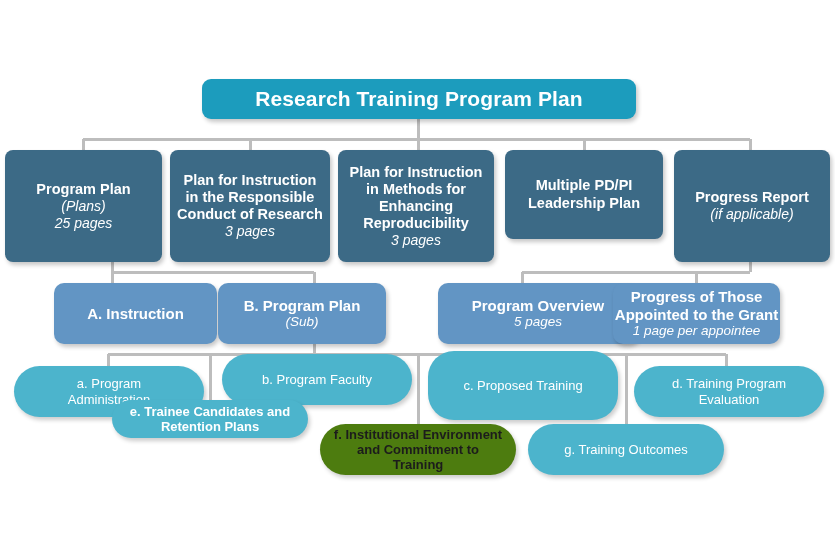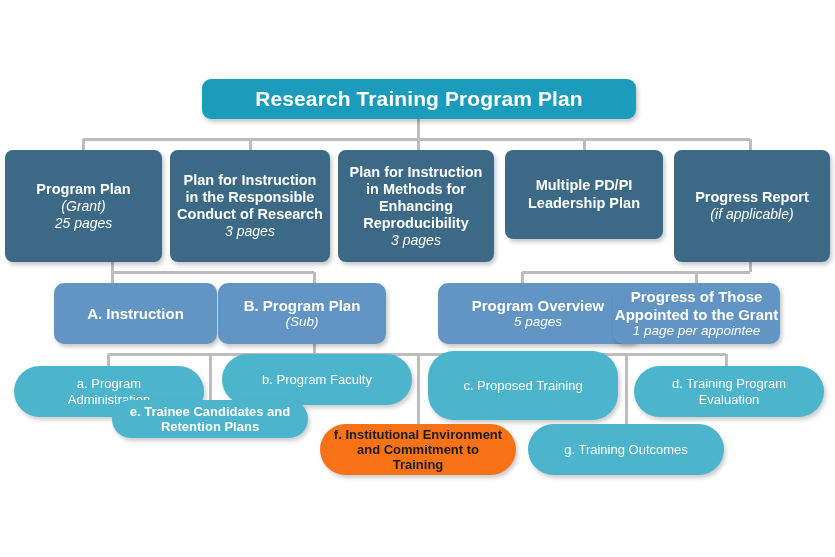--- a/index.html
+++ b/index.html
@@ -84,21 +84,21 @@
 
   
   .lvl-pill {
     background: #4cb4cc;
     border-radius: 26px;
     font-size: 13px;
     font-weight: normal;
     box-shadow: 2px 3px 4px rgba(0,0,0,0.20);
   }
   .lvl-pill.highlight {
-    background: #f97316;
+    background: #4d7c0f;
     color: #1c1c1c;
     font-weight: bold;
   }
   .lvl-pill.highlight .ln {
     color: #1c1c1c;
   }
 </style>
 </head>
 <body>
 
@@ -138,21 +138,21 @@
       <line x1="626" y1="354" x2="626" y2="424"></line>
     </g>
   </svg>
 
   <div class="node lvl-title" style="left:202px; top:79px; width:434px; height:40px;">
     <span class="ln">Research Training Program Plan</span>
   </div>
 
   <div class="node lvl-dark" style="left:5px; top:150px; width:157px; height:112px;">
     <span class="ln">Program Plan</span>
-    <span class="ln sub">(Grant)</span>
+    <span class="ln sub">(Plans)</span>
     <span class="ln sub">25 pages</span>
   </div>
 
   <div class="node lvl-dark" style="left:170px; top:150px; width:160px; height:112px;">
     <span class="ln">Plan for Instruction</span>
     <span class="ln">in the Responsible</span>
     <span class="ln">Conduct of Research</span>
     <span class="ln sub">3 pages</span>
   </div>
 

